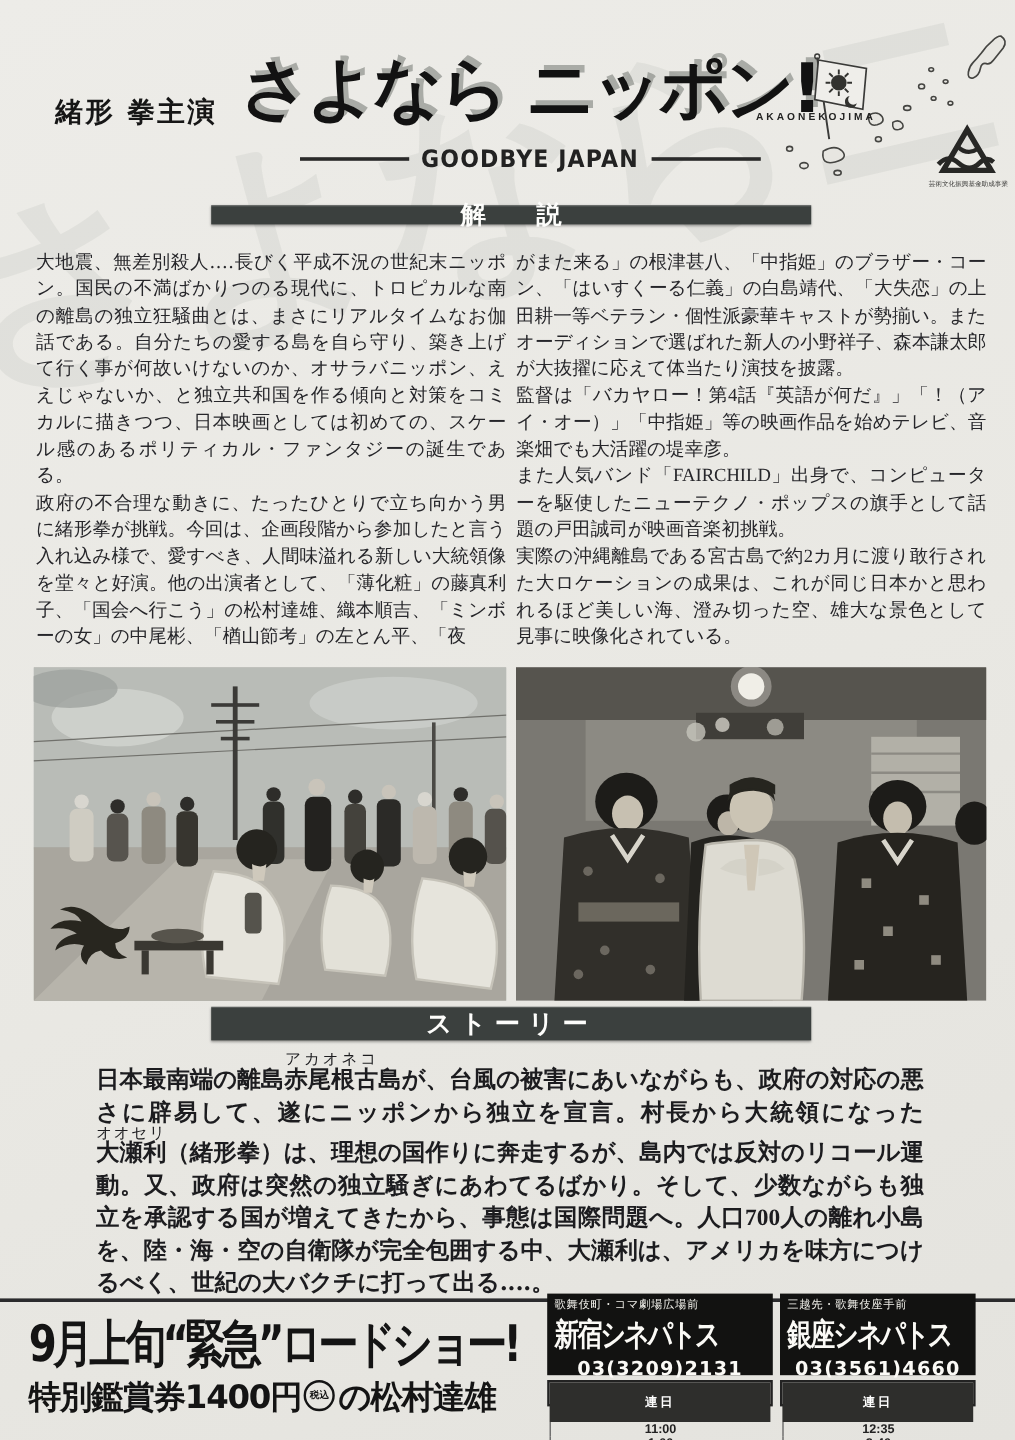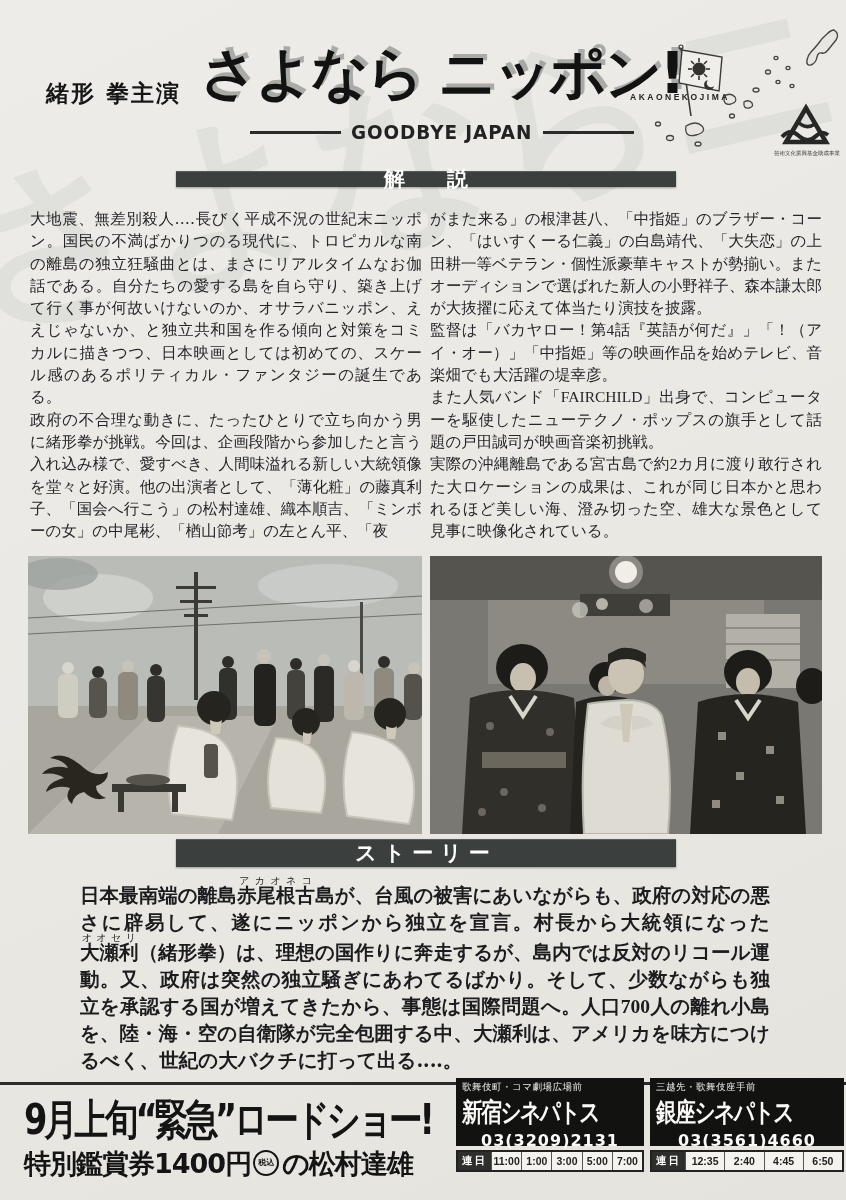--- a/index.html
+++ b/index.html
@@ -23,36 +23,36 @@
   .col p{margin:0;}
   #col-left{left:30px;}
   #col-right{left:430px;}
 
   .photo{position:absolute;top:556px;}
   #photo-left{left:28px;}
   #photo-right{left:430px;}
   .photo svg{display:block;}
 
   .story{position:absolute;left:80px;top:876px;width:690px;font-size:19.5px;line-height:27px;font-weight:700;text-align:justify;color:#1c1c1f;}
-  .story ruby rt{font-size:10px;font-weight:400;letter-spacing:1px;}
+  .story ruby rt{font-size:13px;font-weight:400;letter-spacing:1px;}
 
   .bottom-rule{position:absolute;left:0;top:1082px;width:846px;height:3px;background:#2b2b2d;}
 
   .roadshow{position:absolute;left:24px;top:1092px;font-family:"DejaVu Sans","Liberation Sans",sans-serif;font-weight:900;font-size:42px;letter-spacing:-4px;color:#141414;white-space:nowrap;transform:scaleX(0.8);transform-origin:left center;}
   .ticket{position:absolute;left:24px;top:1146px;display:flex;font-family:"DejaVu Sans","Liberation Sans",sans-serif;font-weight:900;font-size:27px;letter-spacing:-1px;color:#141414;white-space:nowrap;}
   .tax-badge{display:inline-flex;align-items:center;justify-content:center;width:22px;height:22px;border:2px solid #141414;border-radius:50%;font-size:8px;font-weight:700;letter-spacing:0;margin:4px 3px 0 2px;line-height:1;}
 
   .theater{position:absolute;top:1078px;border-radius:32px;}
   #theater-0{left:456px;width:188px;}
-  #theater-1{left:650px;width:194px;}
+  #theater-1{left:650px;width:163px;}
   .theater-box{background:#121211;color:#fbfaf6;height:68px;box-sizing:border-box;padding:3px 6px 4px;display:flex;flex-direction:column;}
   .theater-area{font-family:"Liberation Sans","DejaVu Sans",sans-serif;font-size:9.5px;letter-spacing:0.5px;color:#f0efe9;}
   .theater-name{font-family:"DejaVu Sans","Liberation Sans",sans-serif;font-weight:900;font-size:26px;letter-spacing:-2px;white-space:nowrap;transform:scaleX(0.8);transform-origin:left center;margin-top:1px;}
   .theater-phone{font-family:"DejaVu Sans","Liberation Sans",sans-serif;font-weight:700;font-size:16px;letter-spacing:1px;text-align:center;margin-top:1px;}
-  .schedule{display:flex;margin-top:4px;border:2px solid #222;background:#f4f3ee;height:18px;font-family:"Liberation Sans","DejaVu Sans",sans-serif;font-weight:700;font-size:10.5px;color:#222;}
+  .schedule{display:flex;margin-top:4px;border:2px solid #222;background:#f4f3ee;height:18px;font-family:"Liberation Sans","DejaVu Sans",sans-serif;font-weight:700;font-size:10.5px;color:#222;flex-direction:column;}
   .schedule .cell{flex:1;display:flex;align-items:center;justify-content:center;border-left:1px solid #555;}
   .schedule .label{flex:0 0 33px;background:#2e2e2c;color:#fff;border-left:none;letter-spacing:2px;}
 </style>
 </head>
 <body>
 
 <div class="flyer">
 
   <div class="watermark">さよならニッポン</div>
 

